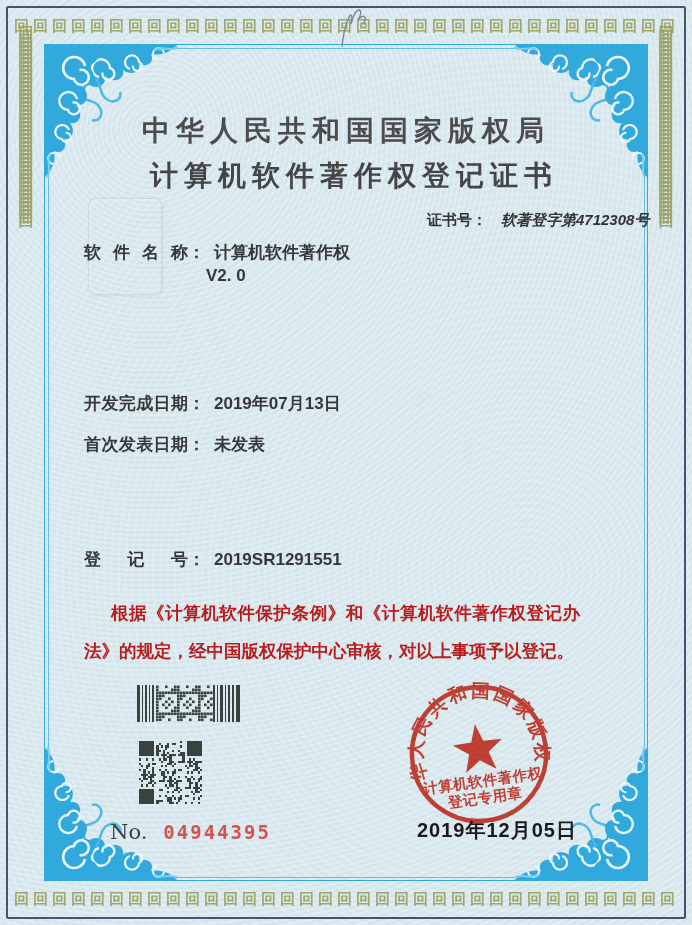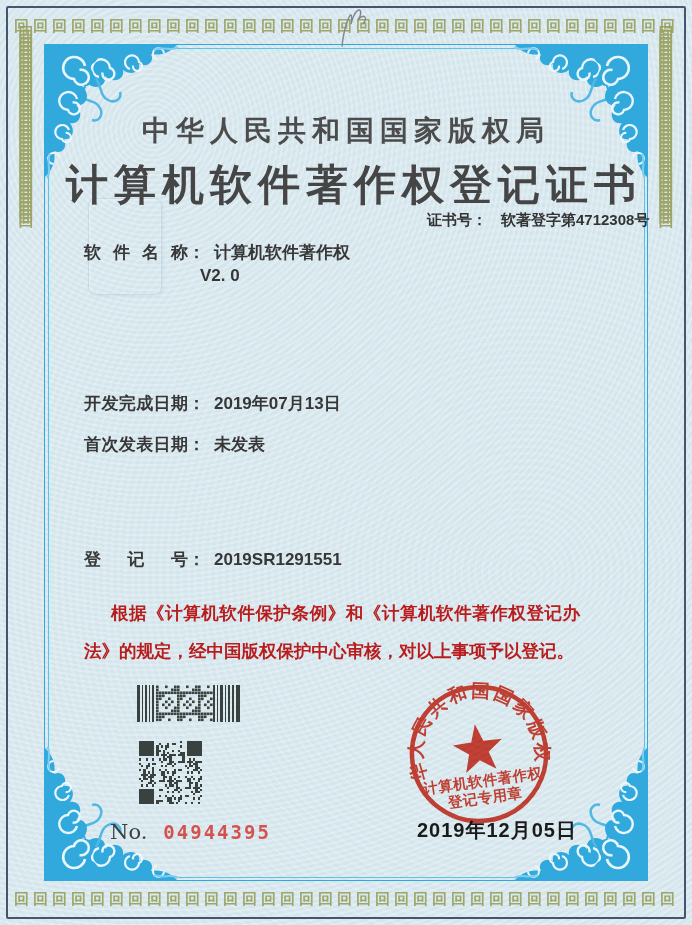--- a/index.html
+++ b/index.html
@@ -32,29 +32,29 @@
   .corner.tl{left:44px;top:44px;}
   .corner.tr{right:44px;top:44px;transform:scaleX(-1);}
   .corner.bl{left:44px;bottom:44px;transform:scaleY(-1);}
   .corner.br{right:44px;bottom:44px;transform:scale(-1,-1);}
 
   .authority{position:absolute;left:0;right:0;top:112px;text-align:center;z-index:3;
     font-family:"Liberation Serif","DejaVu Serif",serif;font-weight:700;
     font-size:28px;letter-spacing:6px;color:#4c4c4c;}
   .cert-title{position:absolute;left:0;right:0;top:157px;text-align:center;z-index:3;
     font-family:"Liberation Serif","DejaVu Serif",serif;font-weight:700;
-    font-size:42px;letter-spacing:6px;color:#454545;padding-left:16px;}
+    font-size:28px;letter-spacing:6px;color:#454545;padding-left:16px;}
   .cert-no{position:absolute;top:211px;left:427px;z-index:3;
     font-size:15px;font-weight:700;color:#333;}
-  .cert-no .val{margin-left:14px;}
+  .cert-no .val{margin-left:14px;font-style:italic;}
 
   .frow{position:absolute;left:84px;z-index:3;font-size:17px;font-weight:700;color:#373737;}
   .flabel{display:inline-block;width:104px;text-align:justify;text-align-last:justify;vertical-align:top;}
   .fvalue{margin-left:9px;}
-  .v2line{position:absolute;left:200px;top:266px;z-index:3;font-size:17px;font-weight:700;color:#373737;}
+  .v2line{position:absolute;left:206px;top:266px;z-index:3;font-size:17px;font-weight:700;color:#373737;}
 
   .statement{position:absolute;left:84px;top:594px;width:496px;z-index:3;
     font-size:17.5px;font-weight:600;color:#b91c1c;line-height:38px;
     text-align:justify;text-indent:27px;}
 
   .barcode{position:absolute;left:137px;top:685px;width:103px;height:37px;z-index:2;}
   .barcode rect{fill:#39423e;}
   .qrcode{position:absolute;left:139px;top:741px;width:63px;height:63px;z-index:2;}
   .qrcode rect{fill:#39423e;}
 

